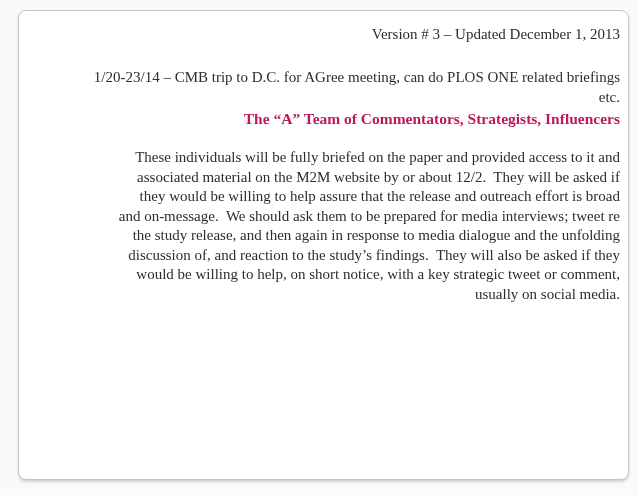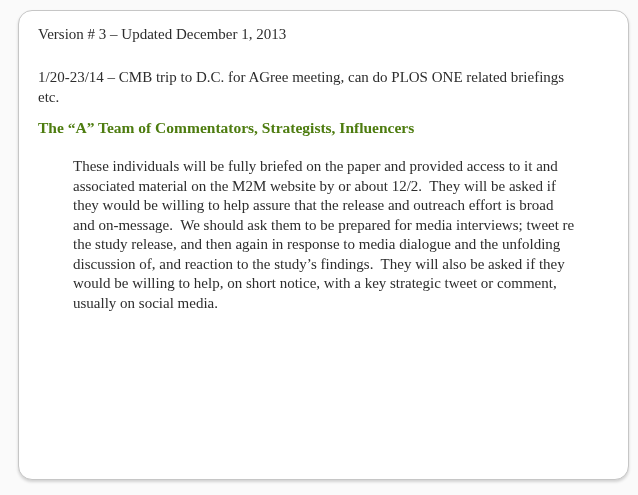--- a/index.html
+++ b/index.html
@@ -12,39 +12,40 @@
   }
   .document-card {
     box-sizing: border-box;
     position: absolute;
     left: 18px;
     top: 10px;
     width: 611px;
     height: 470px;
     background: #ffffff;
     border: 1px solid #c6c6c6;
-    border-radius: 14px;
+    border-radius: 8px;
     box-shadow: 0 2px 3px rgba(0,0,0,0.16);
     padding: 13px 8px 0 19px;
     color: #2d2d2d;
     font-size: 15px;
     line-height: 20px;
+    text-align: right;
   }
   .line-block {
     white-space: pre;
     margin: 0;
   }
   .version-line   { margin-bottom: 23px; }
-  .trip-note      { margin-bottom: 11px; }
+  .trip-note      { margin-bottom: 2px; }
   .section-heading {
     white-space: pre;
     margin: 0 0 19px 0;
     font-size: 15.5px;
     font-weight: bold;
-    color: #4d7c0f;
+    color: #be185d;
     line-height: 20px;
   }
   .intro-paragraph { margin-bottom: 13px; }
   .team-list       { margin-bottom: 9px; }
   .briefing-paragraph { line-height: 19.5px; margin-left: 35px; }
 </style>
 </head>
 <body>
 
 <div class="document-card">

